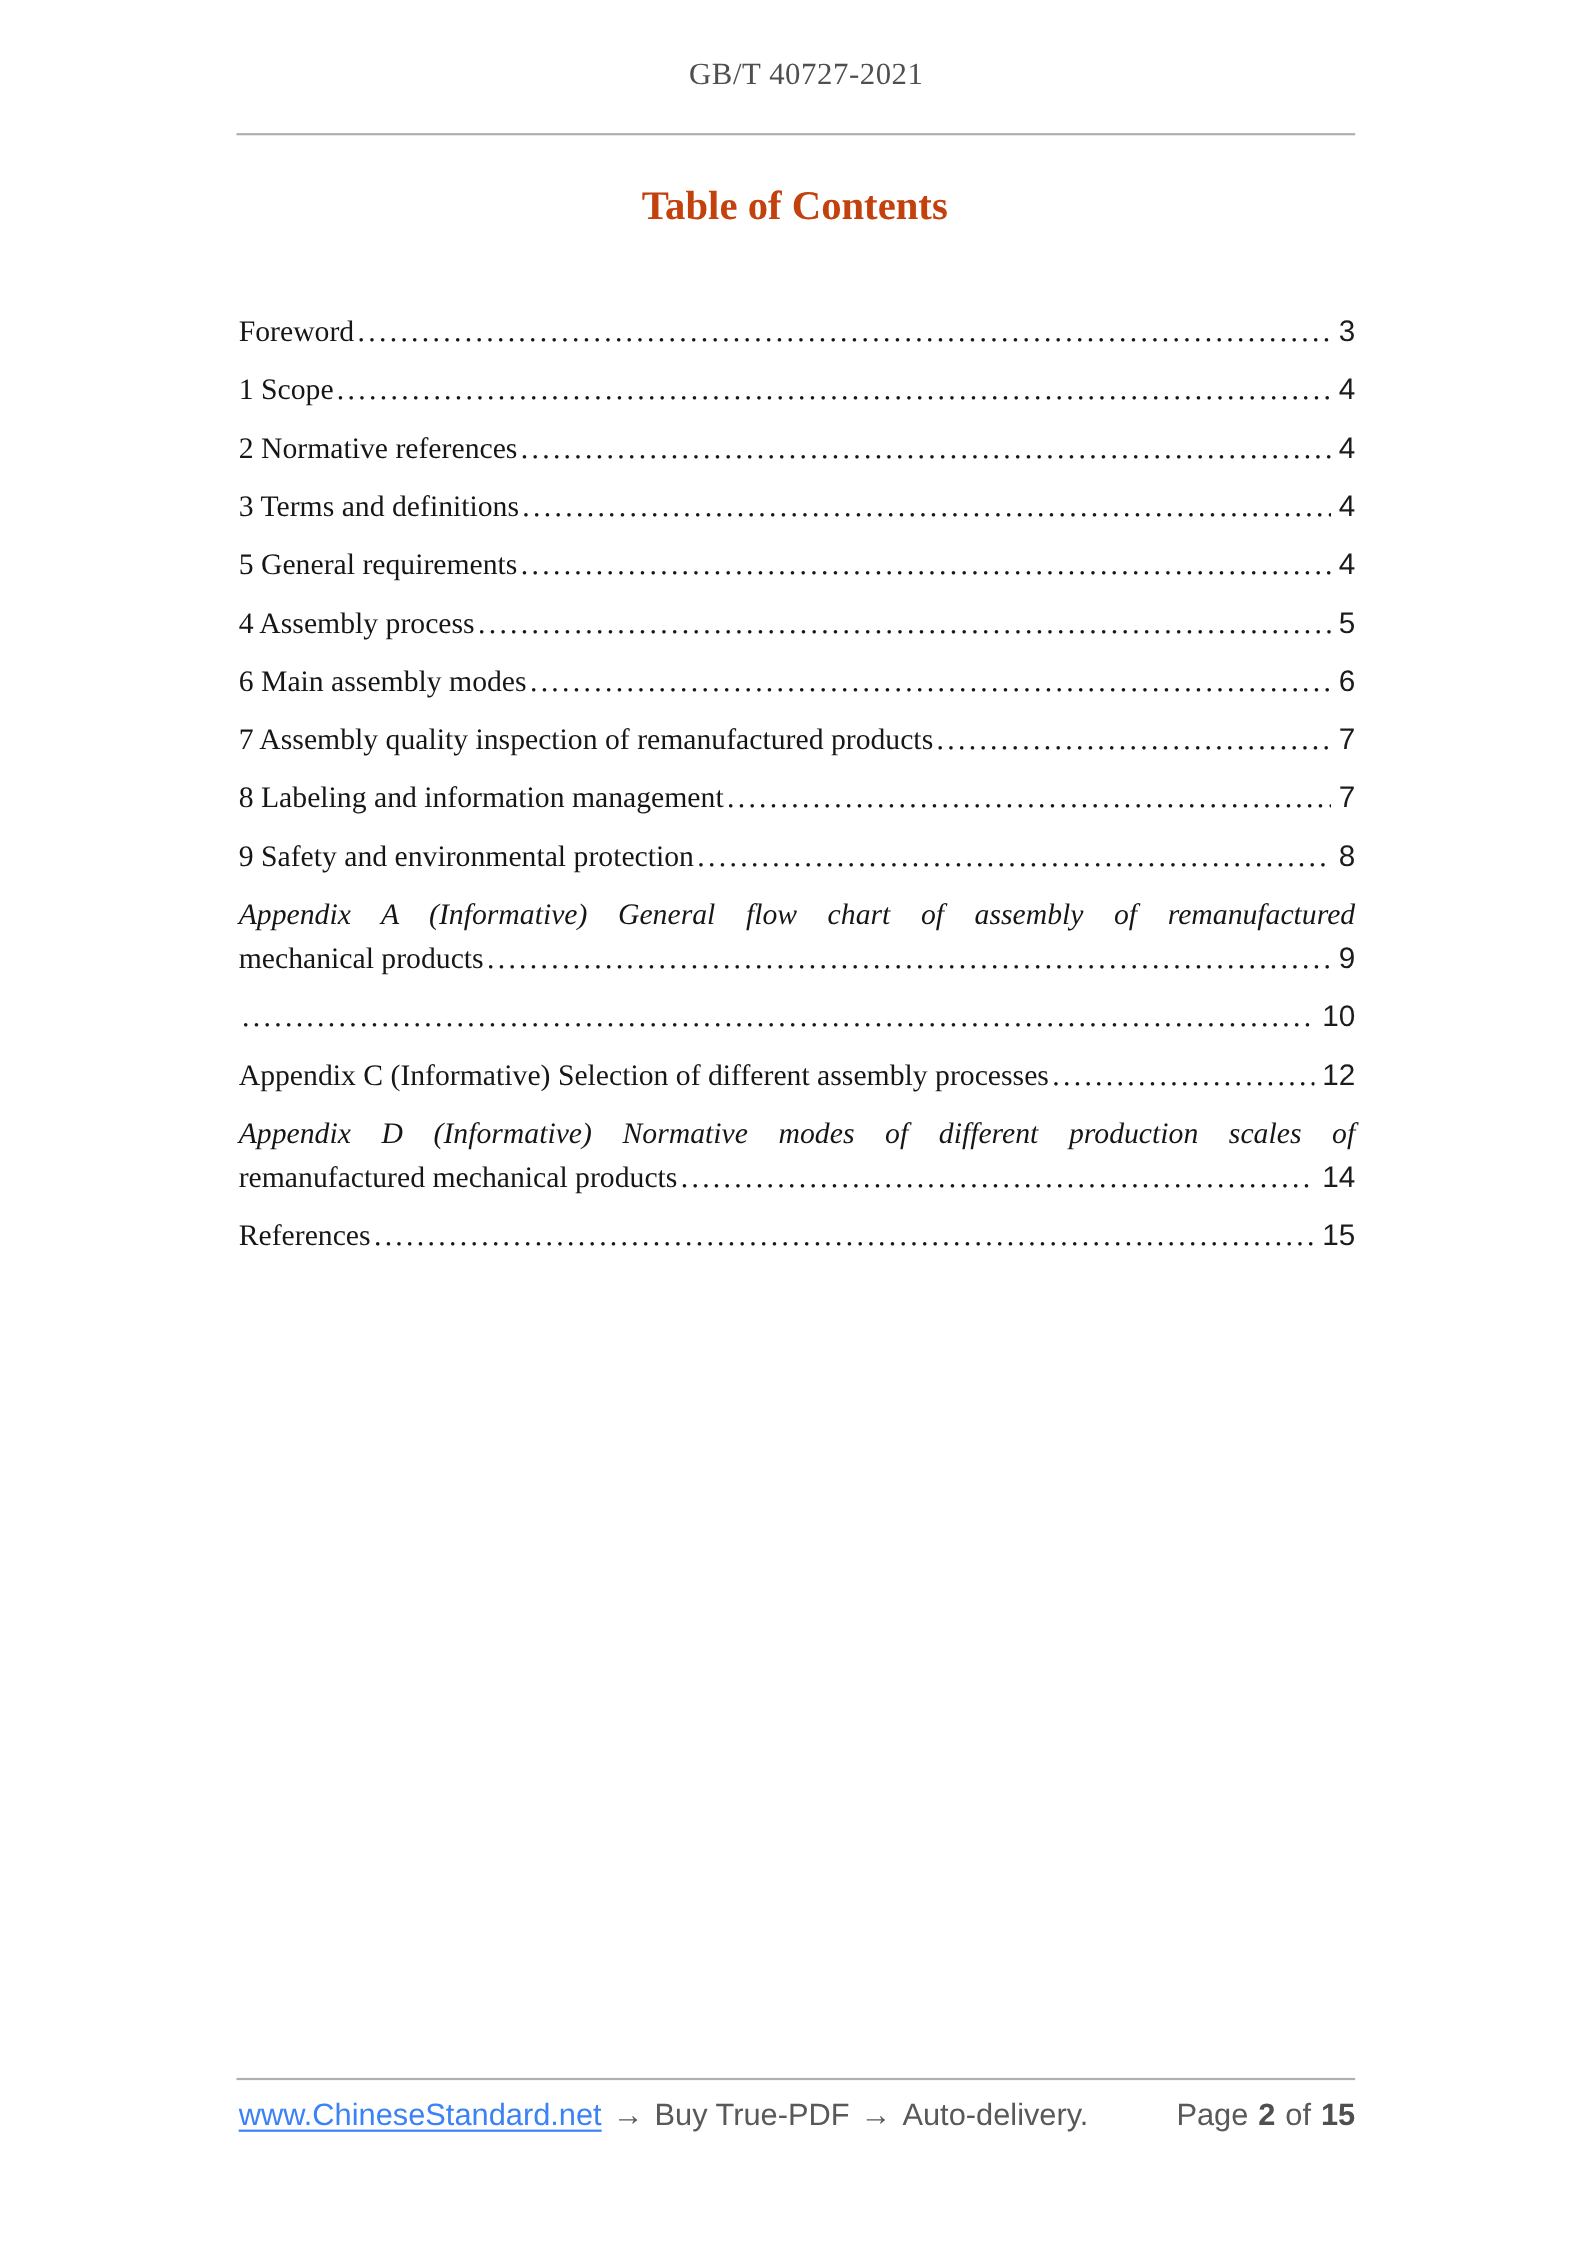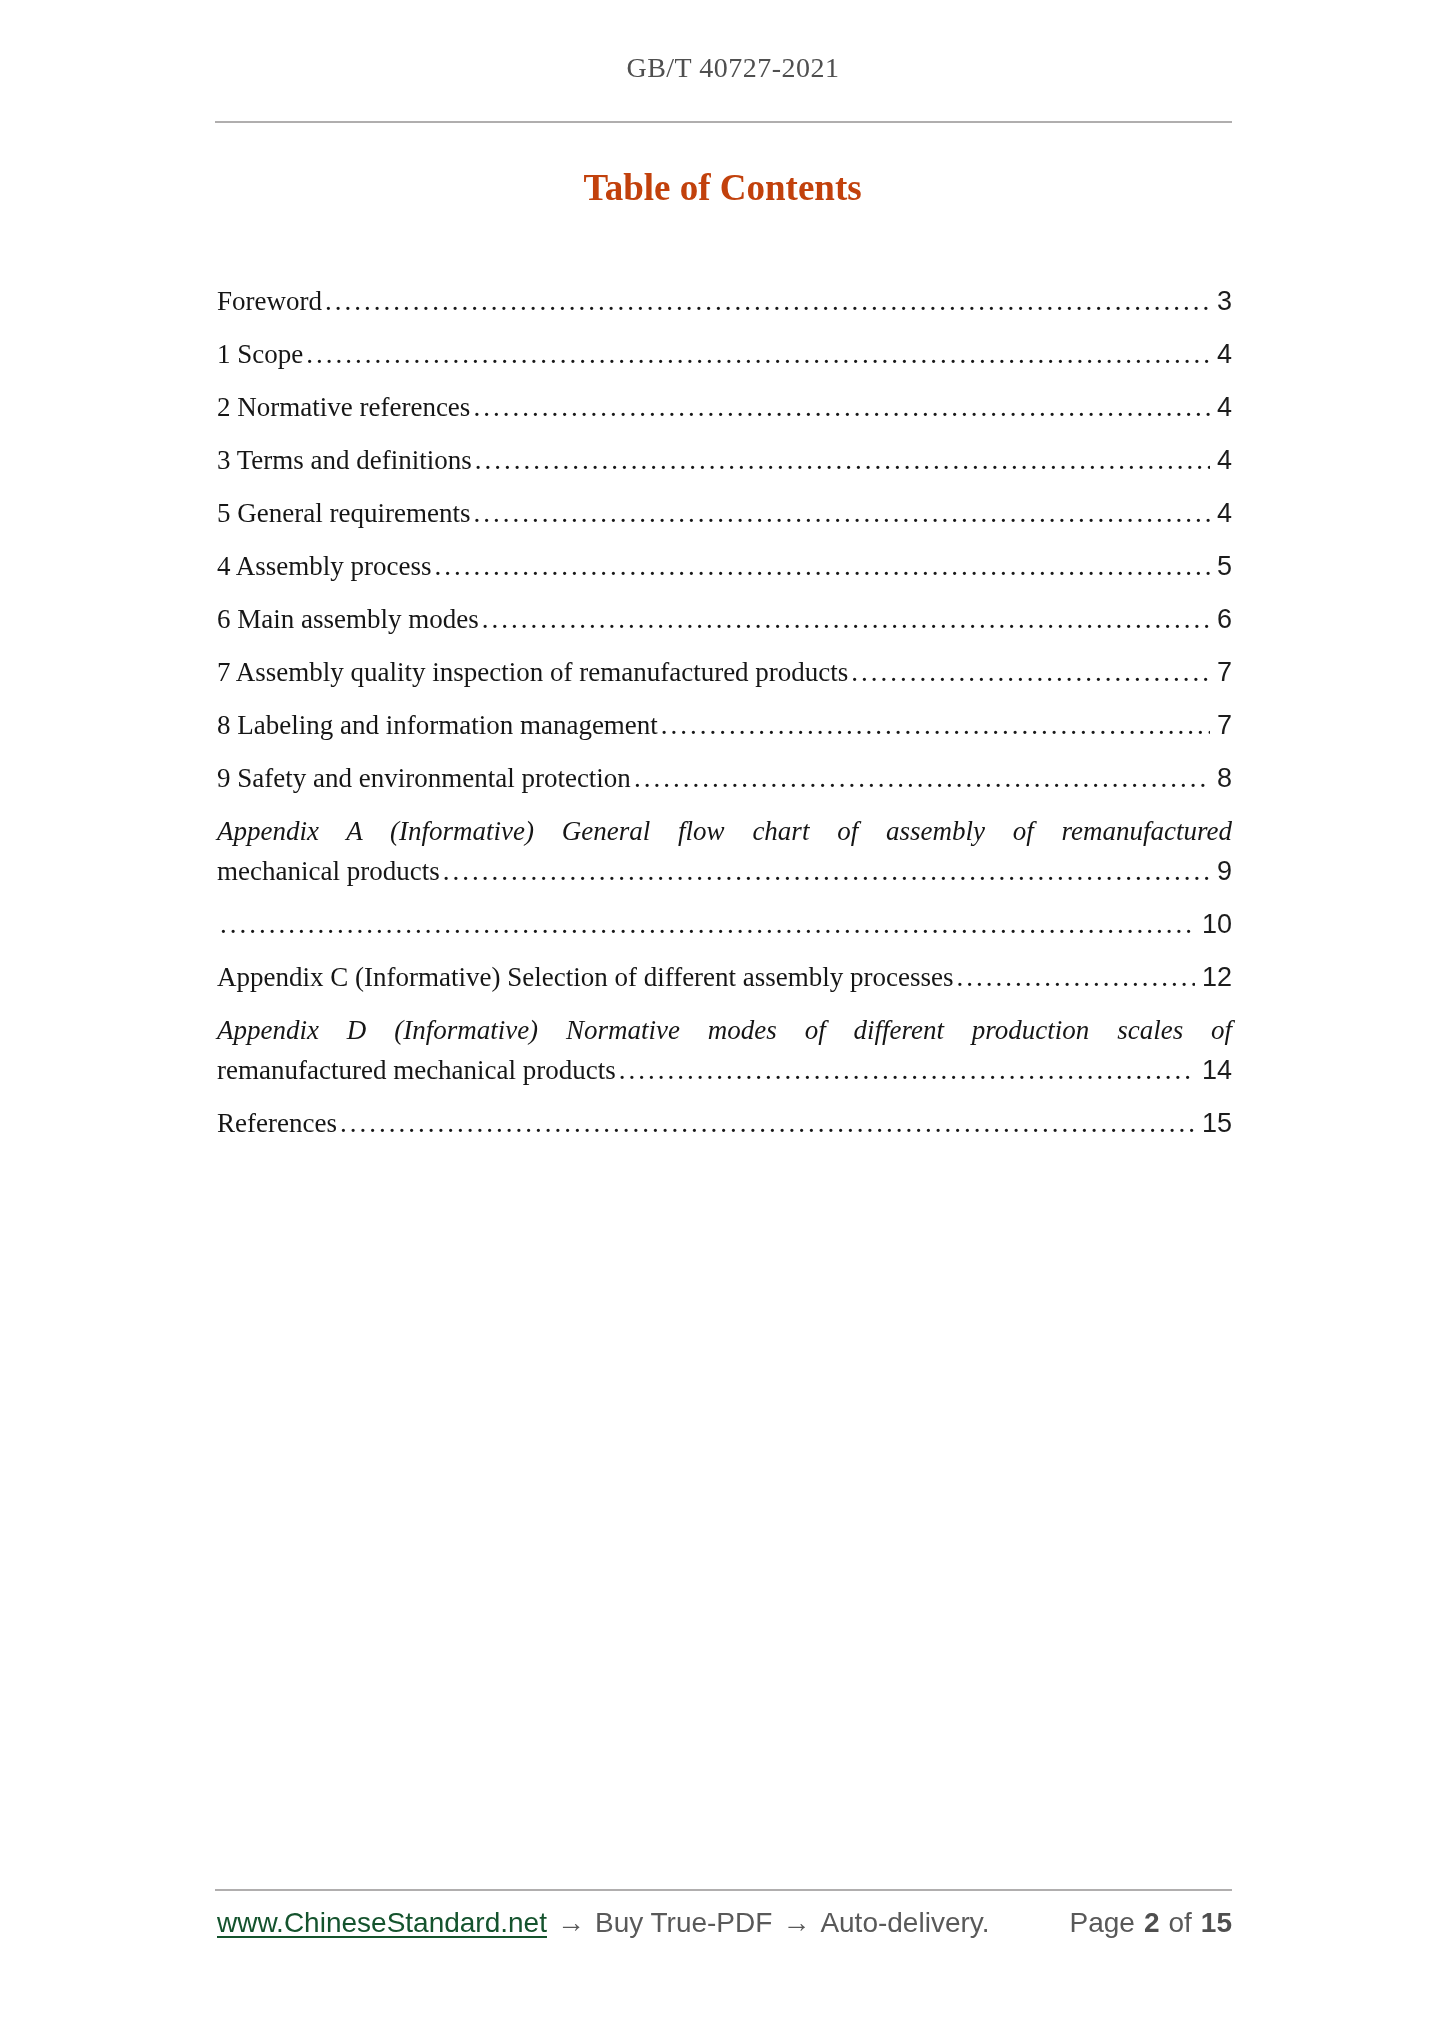--- a/index.html
+++ b/index.html
@@ -118,21 +118,21 @@
   .footer-left {
     display: flex;
     align-items: baseline;
     gap: 10px;
     white-space: nowrap;
   }
   .footer-site {
     text-decoration: underline;
     text-underline-offset: 4px;
     text-decoration-thickness: 2px;
-    color: #14532d;
+    color: #3b82f6;
     cursor: pointer;
   }
   .footer-arrow { color: #595959; }
   .footer-page {
     display: flex;
     align-items: baseline;
     gap: 9px;
     white-space: nowrap;
   }
   .footer-page .num { font-weight: bold; color: #4f4f4f; }

